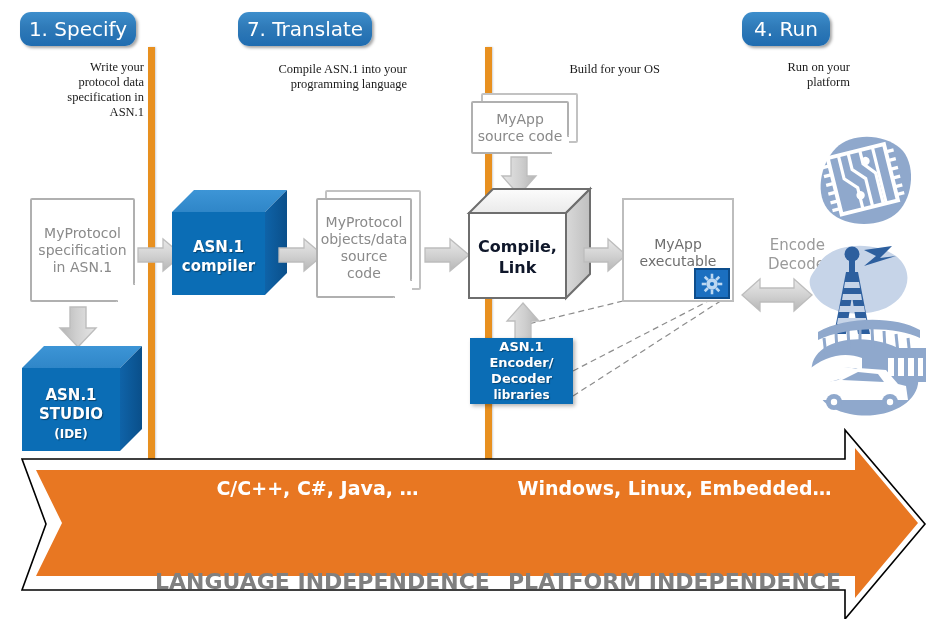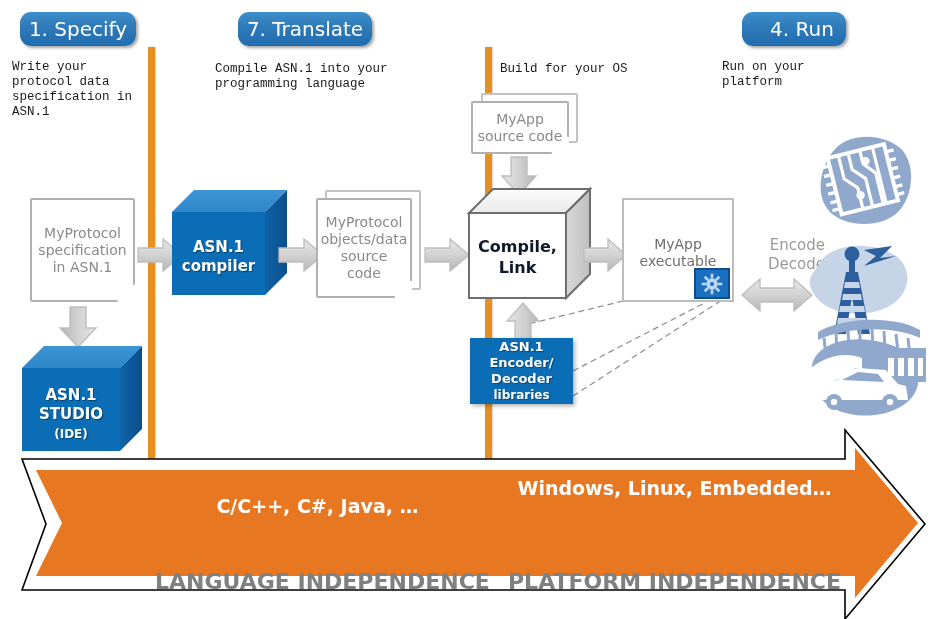--- a/index.html
+++ b/index.html
@@ -15,24 +15,24 @@
     font-size:20px;
     line-height:34px;
     text-align:center;
     border-radius:11px;
     box-shadow:2px 2px 3px rgba(0,0,0,.35);
     white-space:nowrap;
   }
 
   .cap-text{
     position:absolute;
-    font-family:Liberation Mono, monospace;
+    font-family:Liberation Serif, serif;
     font-size:12.5px;
     color:#1a1a1a;
-    text-align:left;
+    text-align:right;
     line-height:15px;
   }
 
   
   .v-divider{
     position:absolute;
     width:7px;
     background:#e8901f;
     box-shadow:1px 0 2px rgba(0,0,0,.18);
   }
@@ -154,21 +154,21 @@
   <div class="v-divider" style="left:148px;top:47px;height:537px;"></div>
   <div class="v-divider" style="left:485px;top:47px;height:537px;"></div>
 
   <div id="band">
     <svg width="931" height="189" viewBox="0 0 931 189">
 
       <path d="M22,29 L845,29 L845,0 L925,94 L845,189 L845,160 L22,160 L46,94 Z" fill="#ffffff" stroke="#000000" stroke-width="1.6"></path>
 
       <path d="M36,40 L855,40 L855,18 L918,93 L855,168 L855,146 L36,146 L62,93 Z" fill="#e87722"></path>
     </svg>
-    <div class="band-text" style="left:150px;top:65px;width:335px;">C/C++, C#, Java, …</div>
+    <div class="band-text" style="left:150px;top:47px;width:335px;">C/C++, C#, Java, …</div>
     <div class="band-text" style="left:487px;top:47px;width:375px;">Windows, Linux, Embedded…</div>
     <div class="indep-text" style="left:155px;top:139px;">LANGUAGE INDEPENDENCE</div>
     <div class="indep-text" style="left:508px;top:139px;">PLATFORM INDEPENDENCE</div>
   </div>
 
   <svg id="connectors">
     <line x1="573" y1="371" x2="718" y2="296" stroke="#8c8c8c" stroke-width="1.2" stroke-dasharray="6,4"></line>
     <line x1="573" y1="396" x2="722" y2="300" stroke="#8c8c8c" stroke-width="1.2" stroke-dasharray="6,4"></line>
     <line x1="520" y1="326" x2="718" y2="278" stroke="#8c8c8c" stroke-width="1.2" stroke-dasharray="6,4"></line>
   </svg>
@@ -323,21 +323,21 @@
       ASN.1<br>Encoder/<br>Decoder<br><span style="font-size:12px;margin-top:22px;">libraries</span>
     </span>
   </div>
 
   <div class="garrow" style="left:583px;top:238px;">
     <svg width="44" height="34" viewBox="0 0 44 34">
       <path d="M1,10 L25,10 L25,1 L43,17 L25,33 L25,24 L1,24 Z" fill="url(#gB)" stroke="#bdbdbd" stroke-width="1.3"></path>
     </svg>
   </div>
 
-  <div class="step-chip" style="left:742px;top:12px;width:88px;height:34px;padding-left:16px;">4. Run</div>
+  <div class="step-chip" style="left:742px;top:12px;width:88px;height:34px;">4. Run</div>
   <div class="cap-text" style="left:722px;top:60px;width:128px;">Run on your<br>platform</div>
 
   <div class="plain-box" style="left:622px;top:198px;width:112px;height:104px;">
     <span style="position:absolute;left:0;right:0;top:36px;text-align:center;color:#6e6e6e;font-size:14px;line-height:17px;">MyApp<br>executable</span>
   </div>
   <div class="gear-badge" style="left:694px;top:268px;width:36px;height:31px;">
     <svg width="22" height="22" viewBox="0 0 24 24">
       <g fill="#bcd8f2">
         <circle cx="12" cy="12" r="6.2"></circle>
         <rect x="10.6" y="0.8" width="2.8" height="5"></rect>

